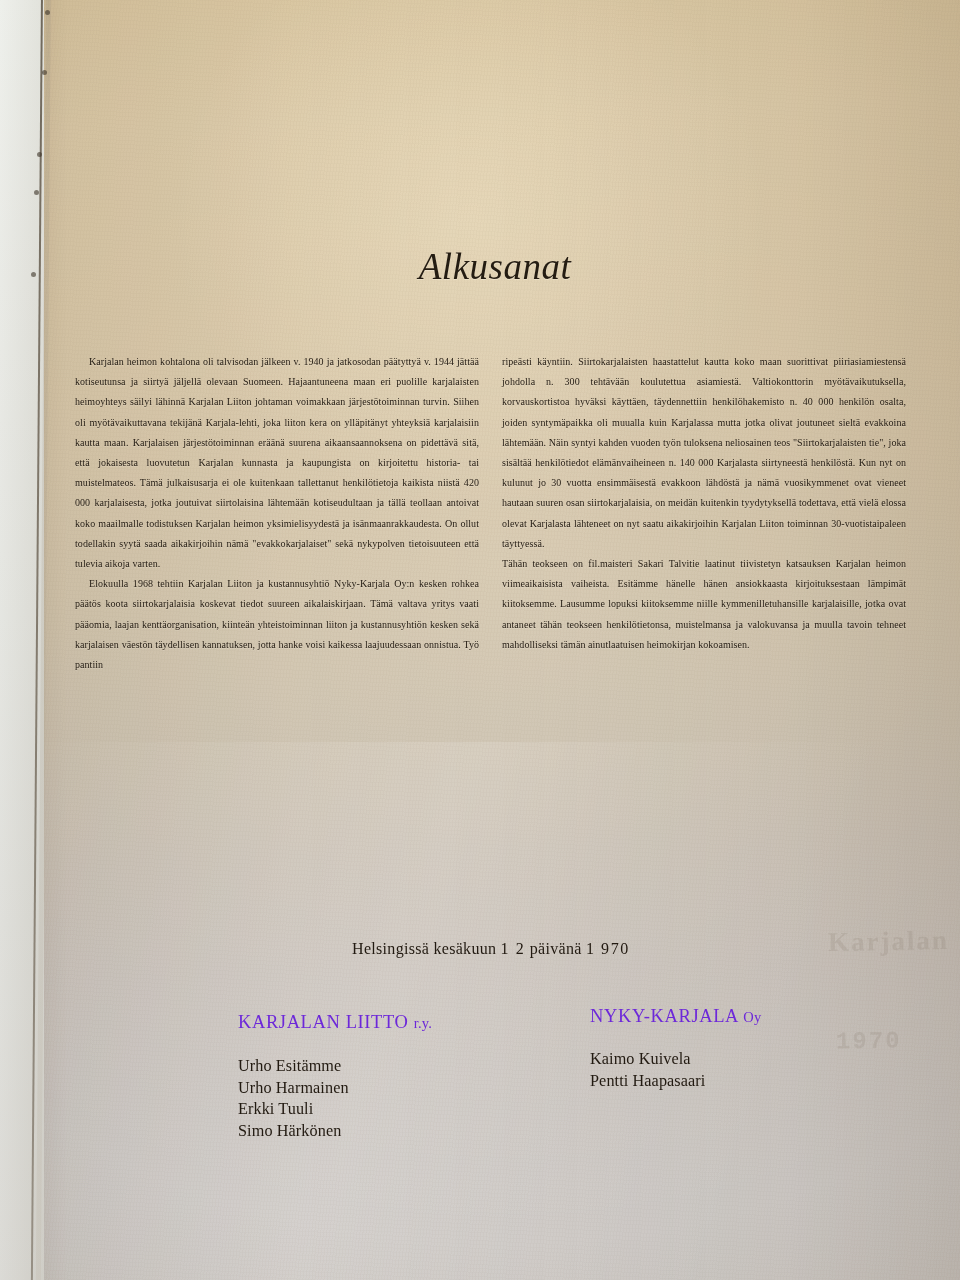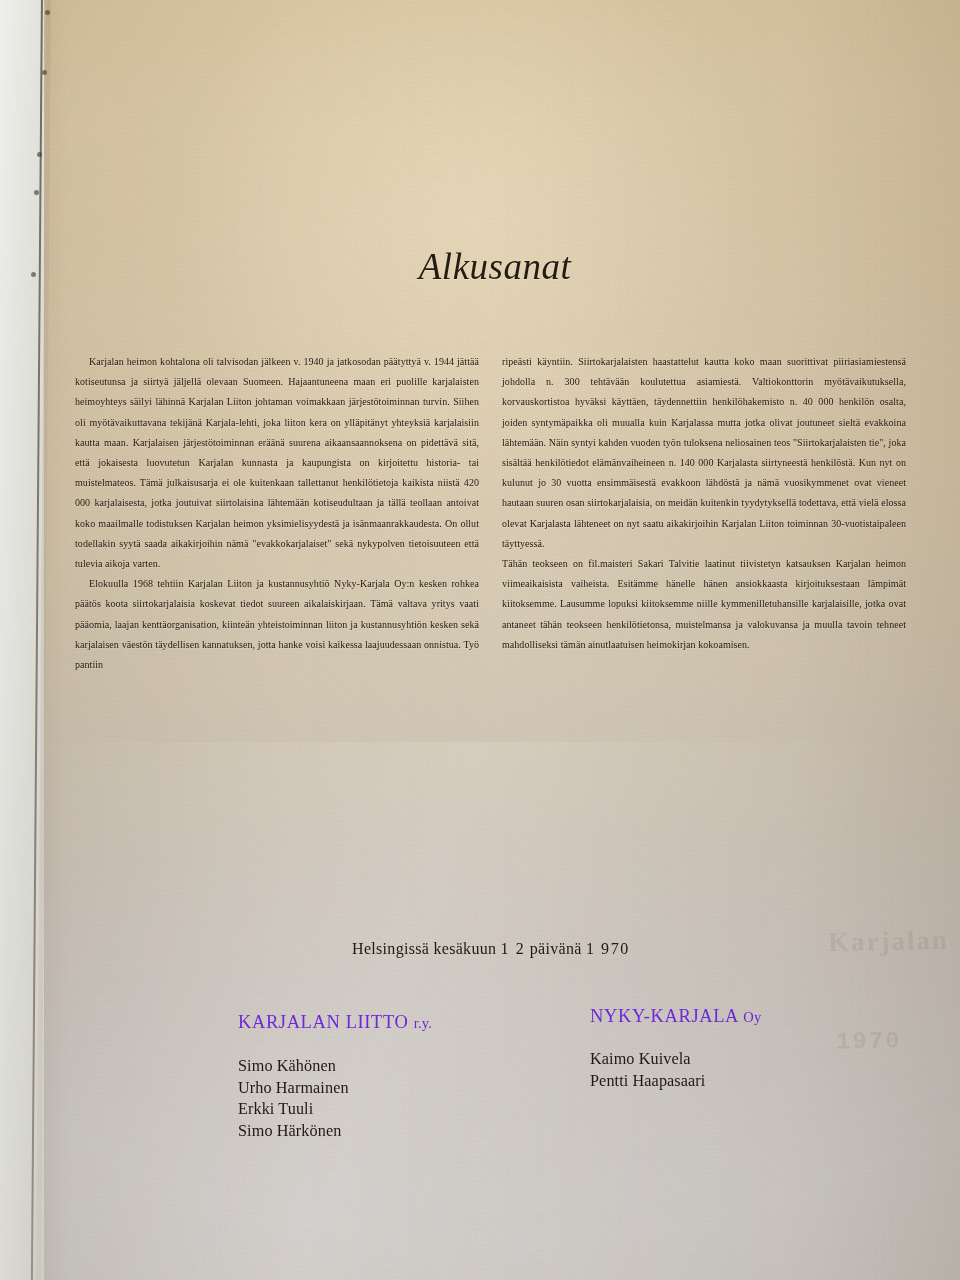--- a/index.html
+++ b/index.html
@@ -216,21 +216,21 @@
     </div>
 
     <div class="sigs">
 
       <div class="sig">
         <div class="org">
           <span>KARJALAN LIITTO</span>
           <span class="suffix">r.y.</span>
         </div>
         <div class="names">
-          <div>Simo Kähönen</div>
+          <div>Urho Esitämme</div>
           <div>Urho Harmainen</div>
           <div>Erkki Tuuli</div>
           <div>Simo Härkönen</div>
         </div>
       </div>
 
       <div class="sig right">
         <div class="org">
           <span>NYKY-KARJALA</span>
           <span class="suffix">Oy</span>

